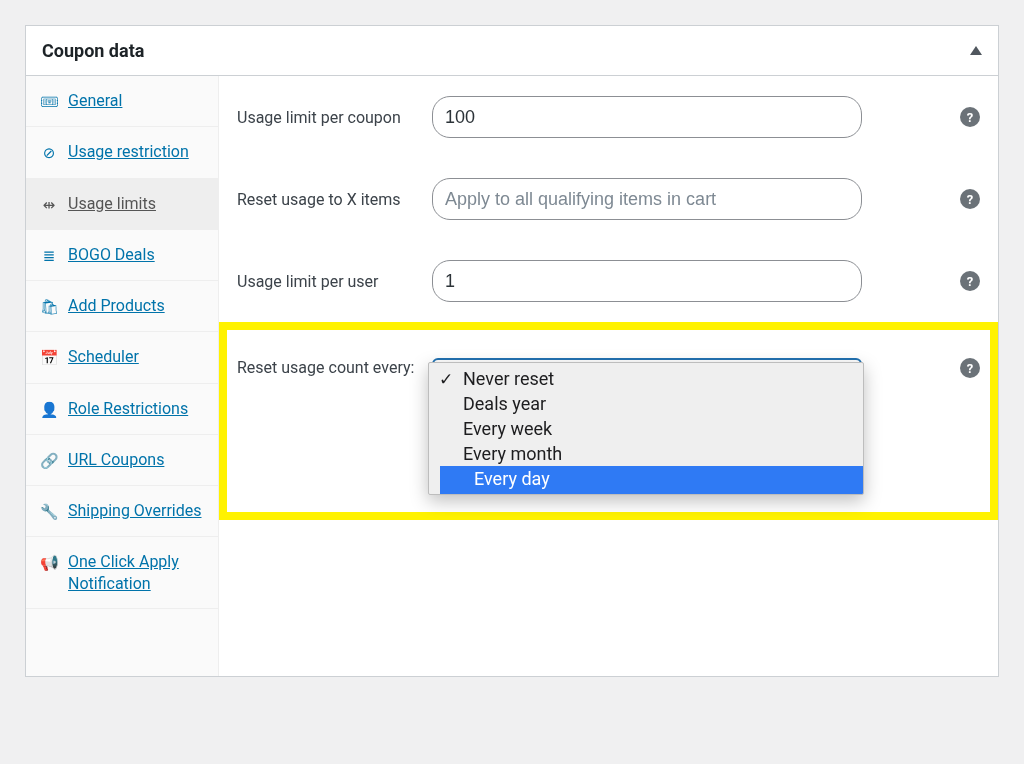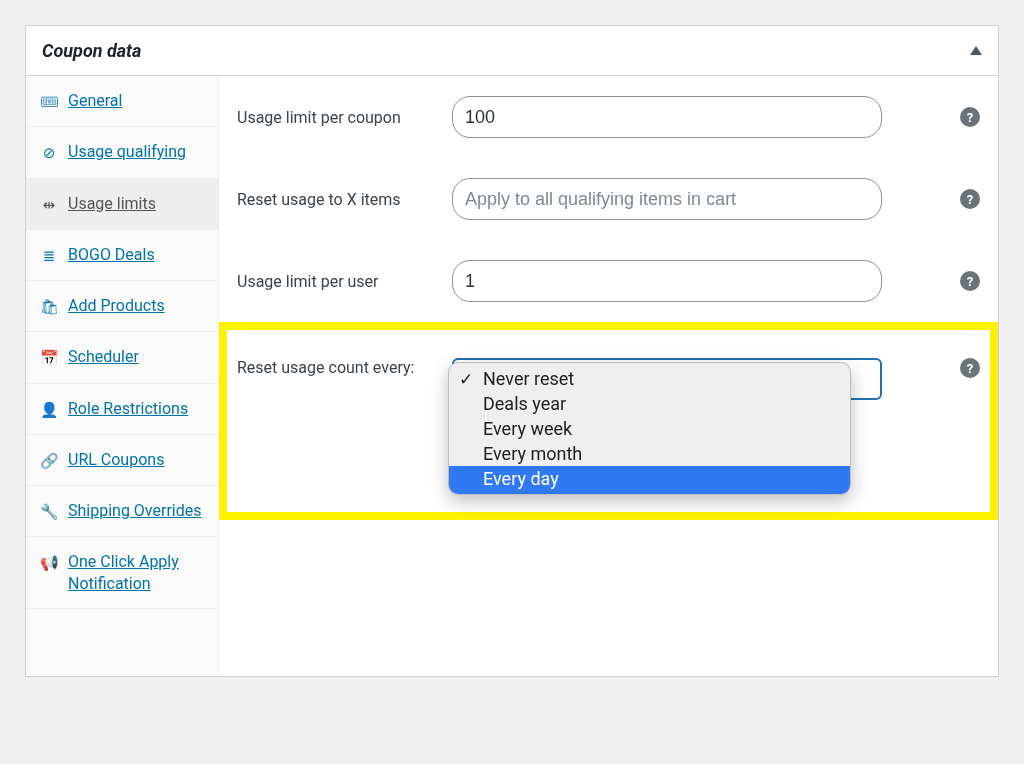--- a/index.html
+++ b/index.html
@@ -14,21 +14,20 @@
       background: #fff;
       border: 1px solid #ccd0d4;
     }
     .panel-header {
       display: flex;
       align-items: center;
       justify-content: space-between;
       padding: 14px 16px;
       border-bottom: 1px solid #ccd0d4;
       cursor: pointer;
-      font-style: italic;
     }
     .panel-header h2 {
       font-size: 18px;
       font-weight: 700;
       color: #1d2327;
     }
     .collapse-arrow {
       width: 0; height: 0;
       border-left: 6px solid transparent;
       border-right: 6px solid transparent;
@@ -73,21 +72,20 @@
     }
     .content {
       flex: 1;
       padding: 0;
       position: relative;
     }
     .form-row {
       display: flex;
       align-items: center;
       padding: 20px 18px;
-      gap: 20px;
       justify-content: flex-end;
     }
     .form-row .fr-label {
       width: 195px;
       flex: 0 0 195px;
       font-size: 16px;
       color: #3c434a;
     }
     .form-row input.fr-input {
       flex: 0 0 430px;
@@ -135,24 +133,24 @@
       align-items: center;
       padding: 0 12px;
       font-size: 18px;
       color: #2c3338;
       background: #fff;
     }
     .dropdown {
       position: absolute;
       top: 4px;
       left: -4px;
-      width: 403px;
+      width: 436px;
       background: #efefef;
       border: 1px solid #bdbdbd;
-      border-radius: 10px;
+      border-radius: 2px;
       box-shadow: 0 6px 18px rgba(0,0,0,0.25);
       overflow: hidden;
       z-index: 10;
     }
     .dd-item {
       display: flex;
       align-items: center;
       padding: 0 14px 0 34px;
       height: 25px;
       font-size: 18px;
@@ -164,41 +162,42 @@
     .dd-item:last-child { padding-bottom:3px; height:28px; }
     .dd-item.selected::before {
       content: "✓";
       position: absolute;
       left: 10px;
       font-size: 17px;
     }
     .dd-item.highlighted {
       background: #2f7af4;
       color: #fff;
+      margin-left: 11px;
     }
   </style>
 </head>
 <body>
 
 <div class="panel">
   <div class="panel-header">
     <h2>Coupon data</h2>
     <span class="collapse-arrow"></span>
   </div>
 
   <div class="panel-body">
 
     <div class="sidebar">
       <div class="sidebar-item">
         <span class="si-icon">🎟</span>
         <span class="si-label">General</span>
       </div>
       <div class="sidebar-item">
         <span class="si-icon">⊘</span>
-        <span class="si-label">Usage qualifying</span>
+        <span class="si-label">Usage restriction</span>
       </div>
       <div class="sidebar-item active">
         <span class="si-icon">⇹</span>
         <span class="si-label">Usage limits</span>
       </div>
       <div class="sidebar-item">
         <span class="si-icon">≣</span>
         <span class="si-label">BOGO Deals</span>
       </div>
       <div class="sidebar-item">

